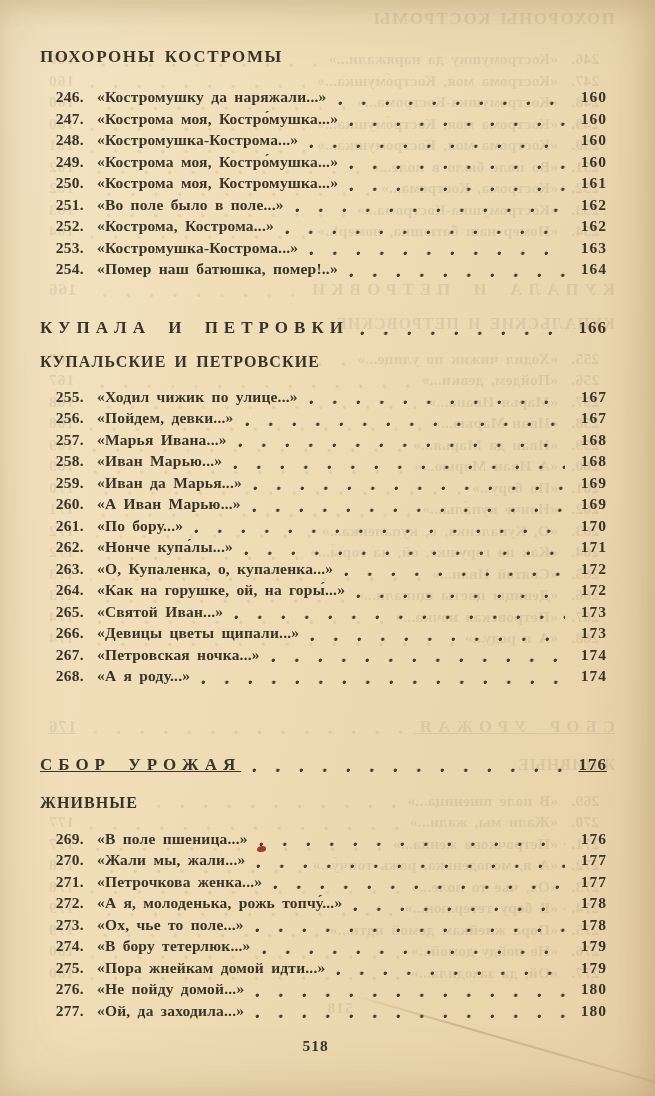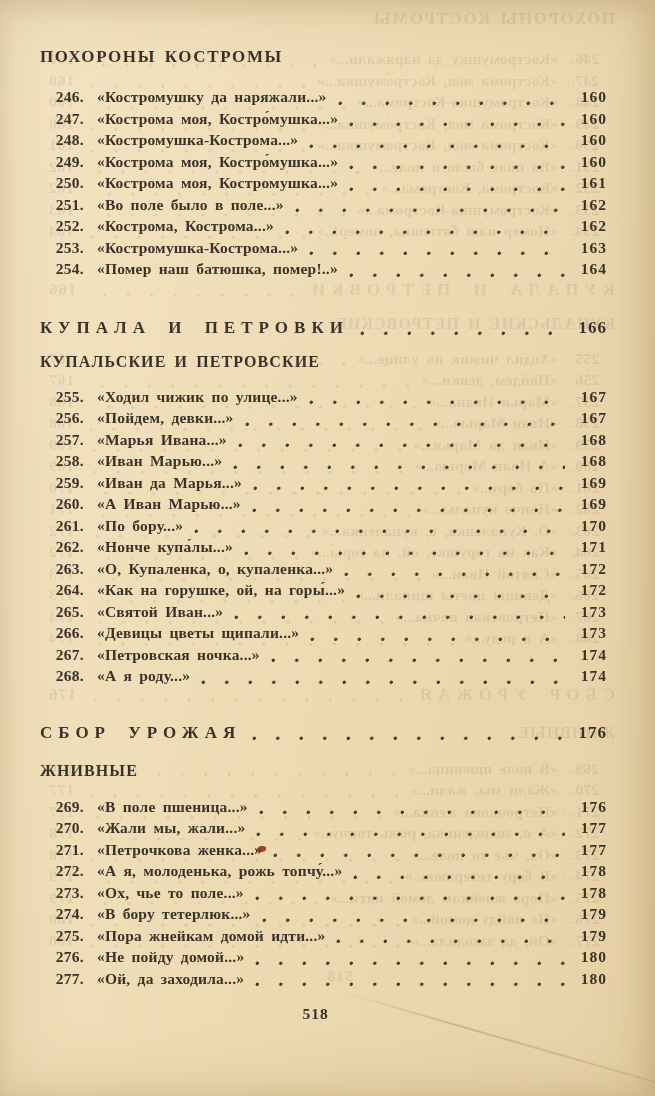--- a/index.html
+++ b/index.html
@@ -79,21 +79,21 @@
   .pg { flex: none; min-width: 34px; text-align: right; letter-spacing: 1px; }
 
   .section-row {
     display: flex;
     align-items: flex-start;
     height: 22px;
     font-size: 17px;
     font-weight: bold;
   }
   .section-row.s-kupala { margin-top: 36px; }
-  .section-row.s-sbor { margin-top: 34px; }
+  .section-row.s-sbor { margin-top: 66px; text-decoration: underline; }
   .stitle { flex: none; white-space: nowrap; letter-spacing: 6px; word-spacing: 7px; }
 
   .sub-head {
     font-size: 16px;
     font-weight: bold;
     letter-spacing: 1.1px;
     word-spacing: 3px;
     line-height: 22px;
   }
   .sub-head.sh-kupalskie { margin-top: 11px; }

